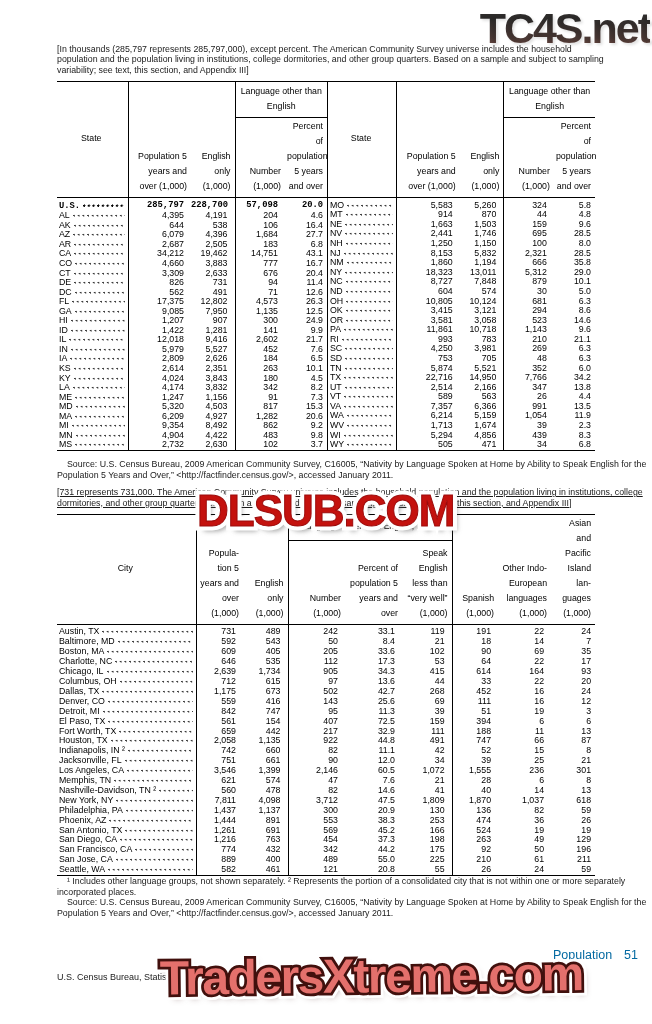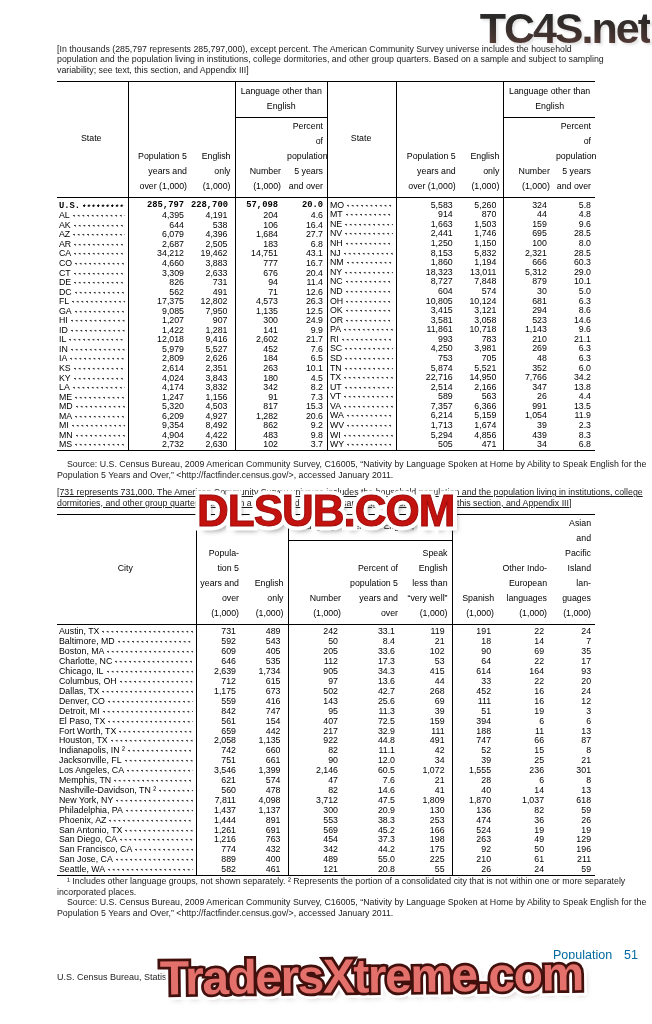--- a/index.html
+++ b/index.html
@@ -509,21 +509,21 @@
             <tr>
               <td class="lbl">
                 <div class="cellflex">
                   <span class="nm">NM</span>
                   <span class="leader"></span>
                 </div>
               </td>
               <td class="num">1,860</td>
               <td class="num">1,194</td>
               <td class="num">666</td>
-              <td class="num">60.3</td>
+              <td class="num">35.8</td>
             </tr>
             <tr>
               <td class="lbl">
                 <div class="cellflex">
                   <span class="nm">NY</span>
                   <span class="leader"></span>
                 </div>
               </td>
               <td class="num">18,323</td>
               <td class="num">13,011</td>

